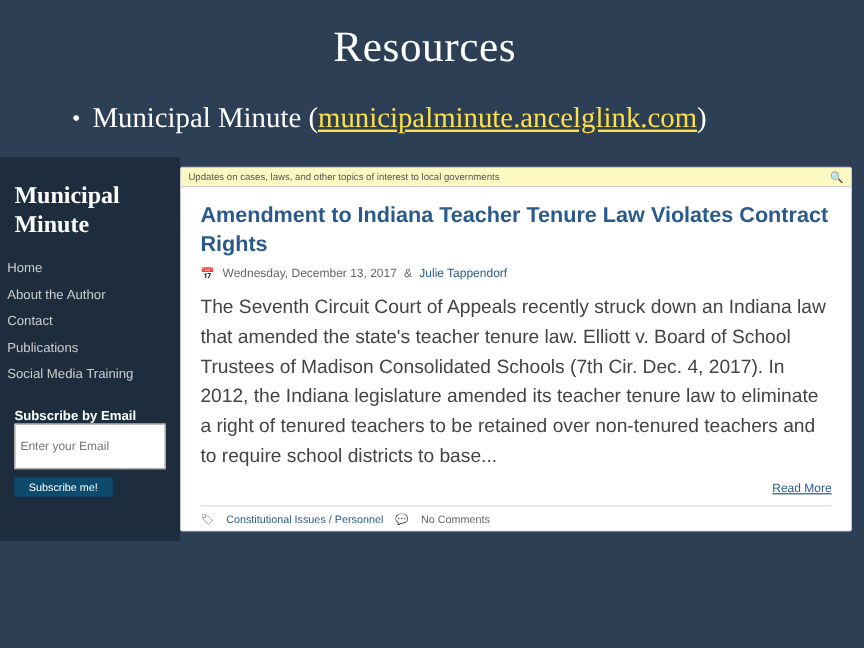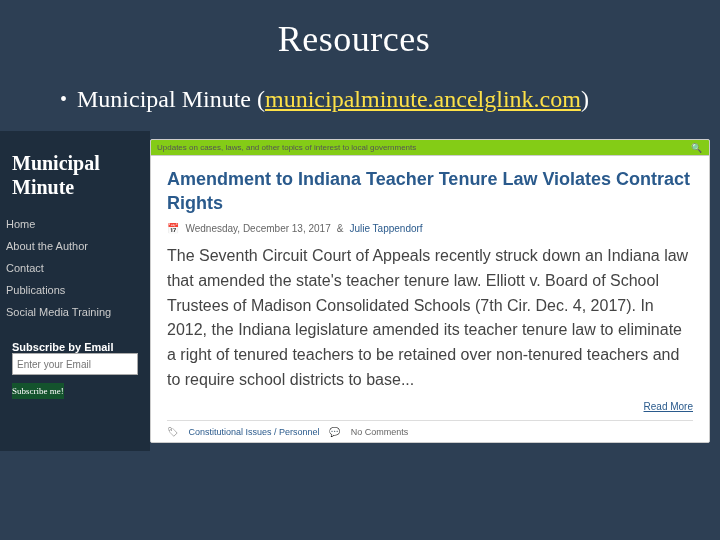--- a/index.html
+++ b/index.html
@@ -93,52 +93,52 @@
     }
     .sidebar-subscribe-label {
       color: #ffffff;
       font-size: 11px;
       font-family: Arial, sans-serif;
       font-weight: bold;
       margin-bottom: 0;
     }
     .sidebar-email-input {
       width: 100%;
-      height: 22px;
+      height: 38px;
       background: #ffffff;
       border: 1px solid #aaa;
       font-size: 10px;
       padding: 2px 4px;
       margin-bottom: 5px;
       color: #666;
     }
     .sidebar-subscribe-btn {
-      background: #14532d;
+      background: #0c4a6e;
       color: #ffffff;
       font-size: 9px;
-      font-family: Liberation Serif, serif;
+      font-family: Liberation Sans, sans-serif;
       border: none;
-      padding: 3px 0;
+      padding: 3px 12px;
       cursor: pointer;
       width: auto;
     }
 
     
     .browser-area {
       flex: 1;
       background: #f5f5f5;
       border: 1px solid #ccc;
       margin: 8px 10px 8px 0;
       border-radius: 2px;
       overflow: hidden;
       display: flex;
       flex-direction: column;
     }
     .browser-topbar {
-      background: #84cc16;
+      background: #fef9c3;
       height: 16px;
       border-bottom: 1px solid #ccc;
       display: flex;
       align-items: center;
       padding: 0 6px;
       justify-content: space-between;
     }
     .browser-subtitle-text {
       font-size: 8px;
       color: #555;

